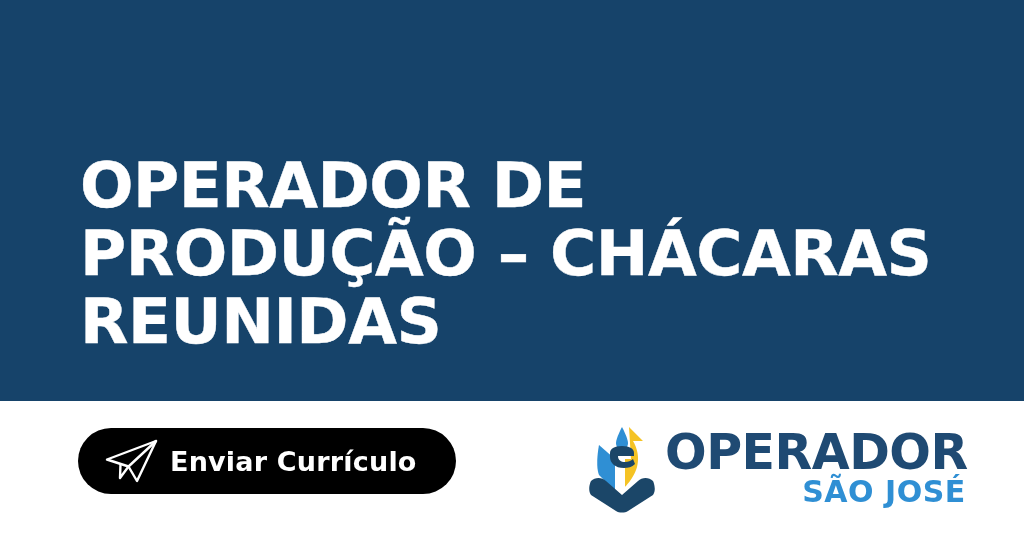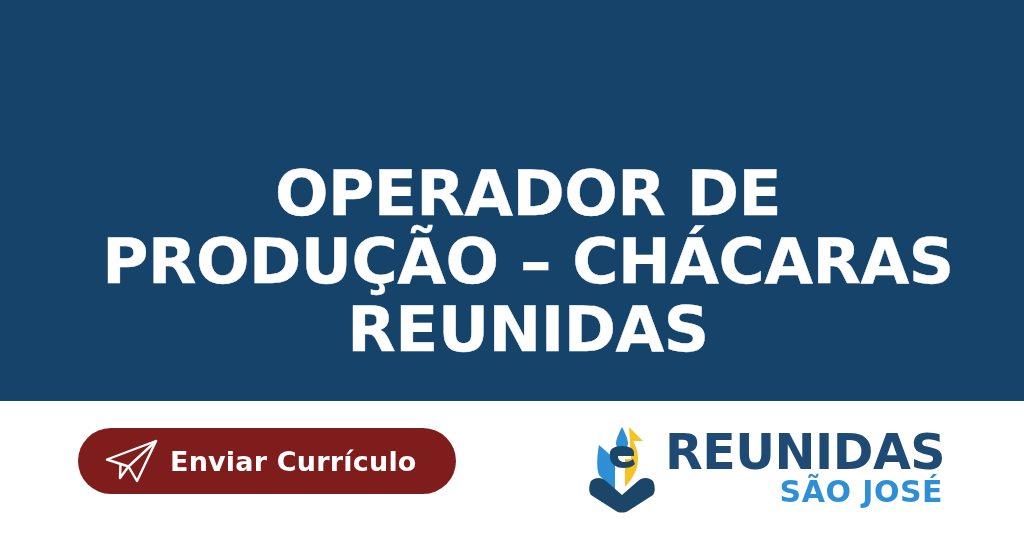--- a/index.html
+++ b/index.html
@@ -44,22 +44,22 @@
     z-index: 2;
     pointer-events: none;
   }
 
   .job-title {
     position: absolute;
     left: 50%;
     top: 144px;
     transform: translateX(-50%);
     width: 880px;
-    margin: 16px;
-    text-align: center;
+    margin: 8px;
+    text-align: left;
     font-family: "DejaVu Sans", "Liberation Sans", sans-serif;
     font-size: 63px;
     line-height: 1.08;
     font-weight: 900;
     letter-spacing: -0.5px;
     color: #ffffff;
     text-transform: uppercase;
     -webkit-text-stroke: 0.4px #ffffff;
     white-space: normal;
   }
@@ -89,21 +89,21 @@
 
   
   .cta-button {
     position: absolute;
     left: 78px;
     top: 428px;
     width: 378px;
     height: 66px;
     border: none;
     border-radius: 33px;
-    background: #7f1d1d;
+    background: #000000;
     color: #ffffff;
     display: flex;
     align-items: center;
     padding: 0 22px 0 26px;
     box-sizing: border-box;
     cursor: pointer;
     z-index: 5;
     font-family: "DejaVu Sans", "Liberation Sans", sans-serif;
   }
   .cta-icon {
@@ -199,18 +199,18 @@
       <path d="M44 8 L58 22 L48 22 C48 22 56 34 52 48 C49 59 40 68 40 68 L40 40 L46 40 Z" fill="#f5c324"></path>
 
       <path d="M37 8 C37 8 31 19 31 24 C31 28 34 31 37 31 C40 31 43 28 43 24 C43 19 37 8 37 8 Z" fill="#2f8fd4"></path>
 
       <path d="M25 34 C25 30 29 27 37 27 C45 27 49 30 49 34 L49 37 L33 37 C33 41 36 43 40 43 C43 43 46 42 48 40 L50 45 C47 48 43 49 39 49 C30 49 25 44 25 38 Z" fill="#1b4668"></path>
       <rect x="26" y="31" width="22" height="3.4" rx="1.7" fill="#1b4668"></rect>
 
       <path d="M6 62 C6 62 2 70 6 76 L31 92 C34 94 40 94 43 92 L68 76 C72 70 68 62 68 62 C64 58 57 58 53 62 L37 76 L21 62 C17 58 10 58 6 62 Z" fill="#1b4668"></path>
     </svg>
     <span class="brand-words">
-      <span class="brand-main">REUNIDAS</span>
+      <span class="brand-main">OPERADOR</span>
       <span class="brand-sub">SÃO JOSÉ</span>
     </span>
   </div>
 
 </div>
 
 </body></html>

